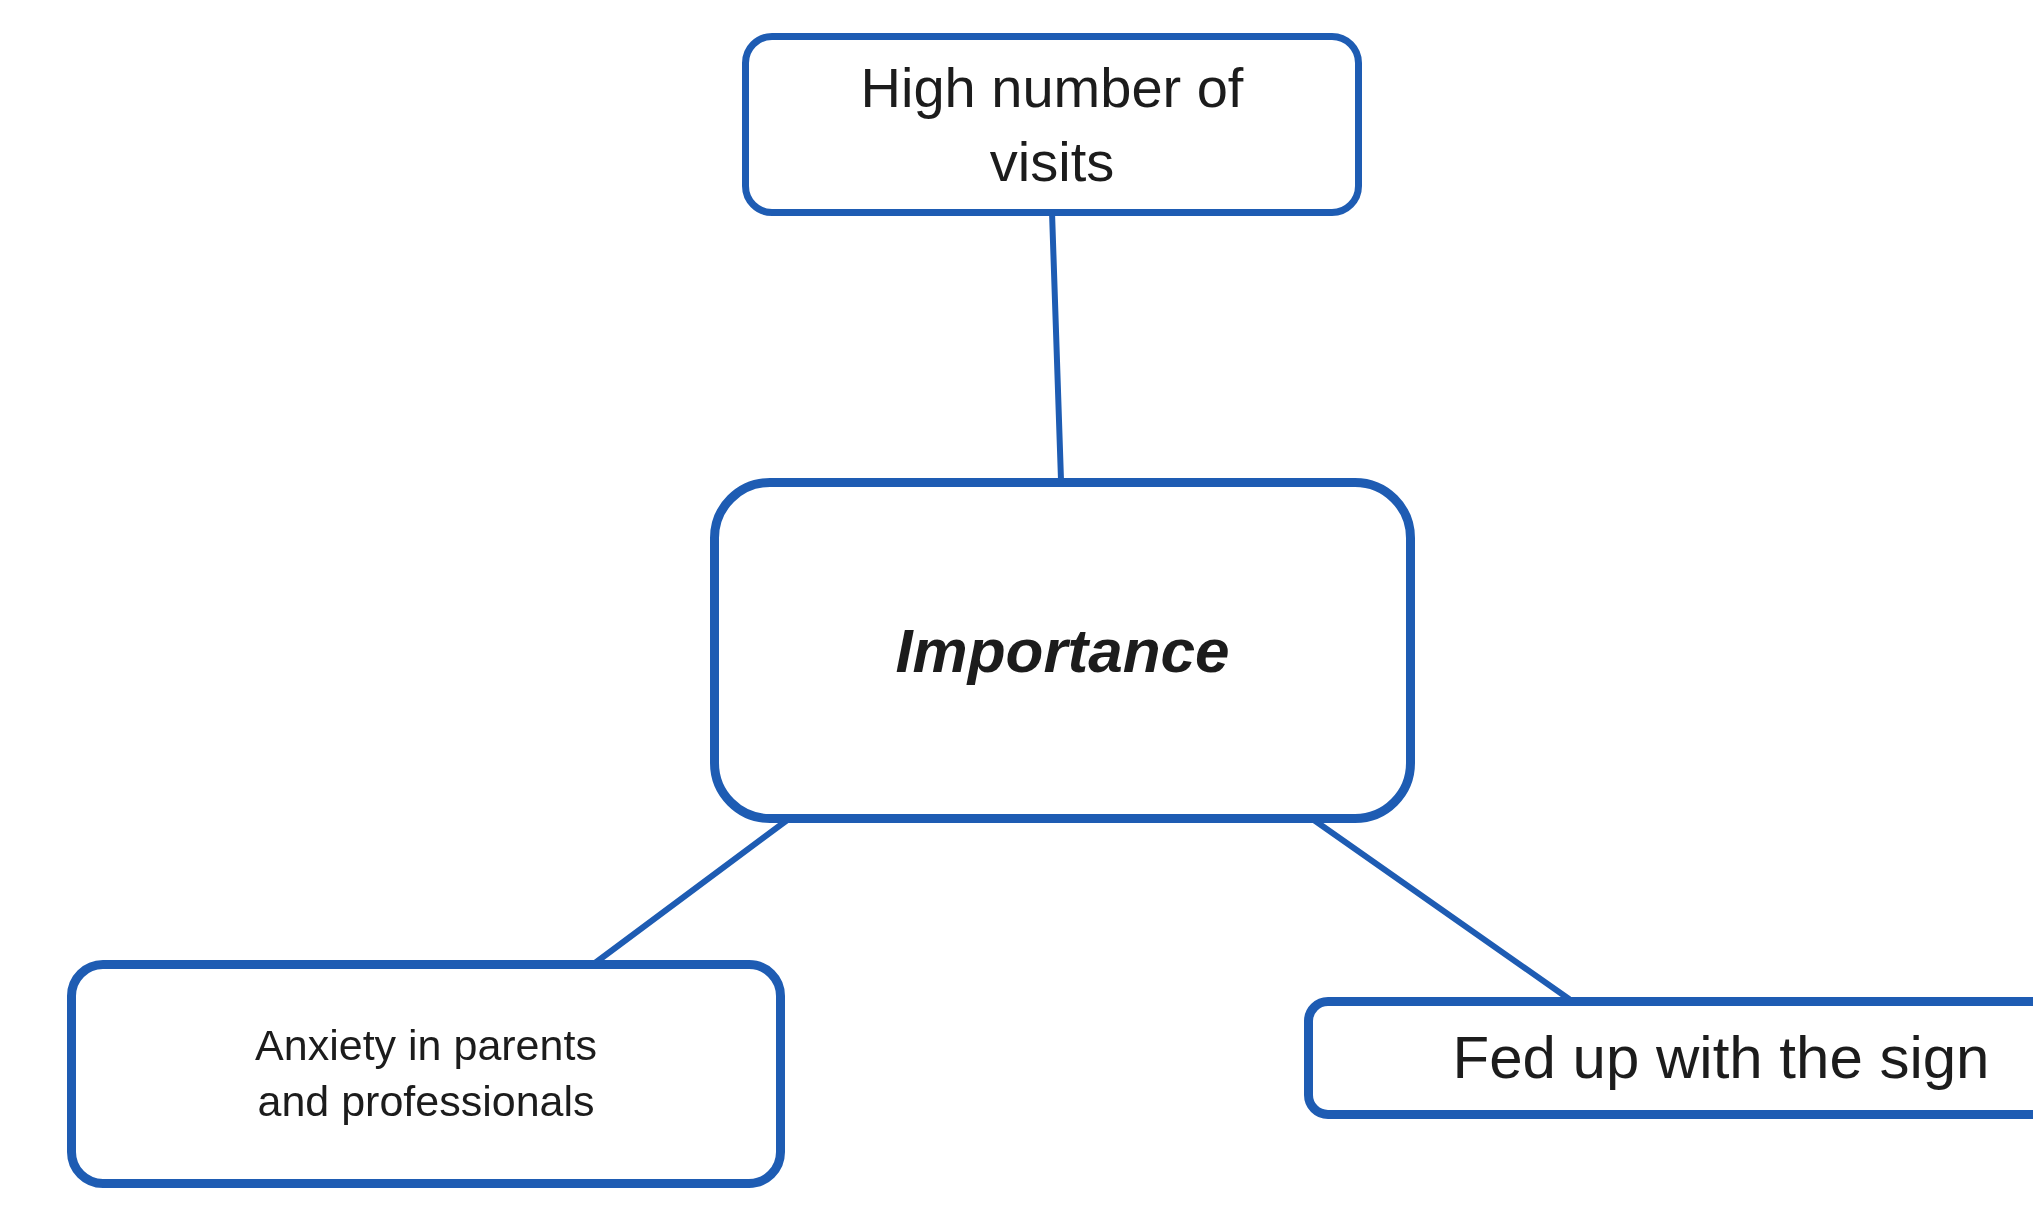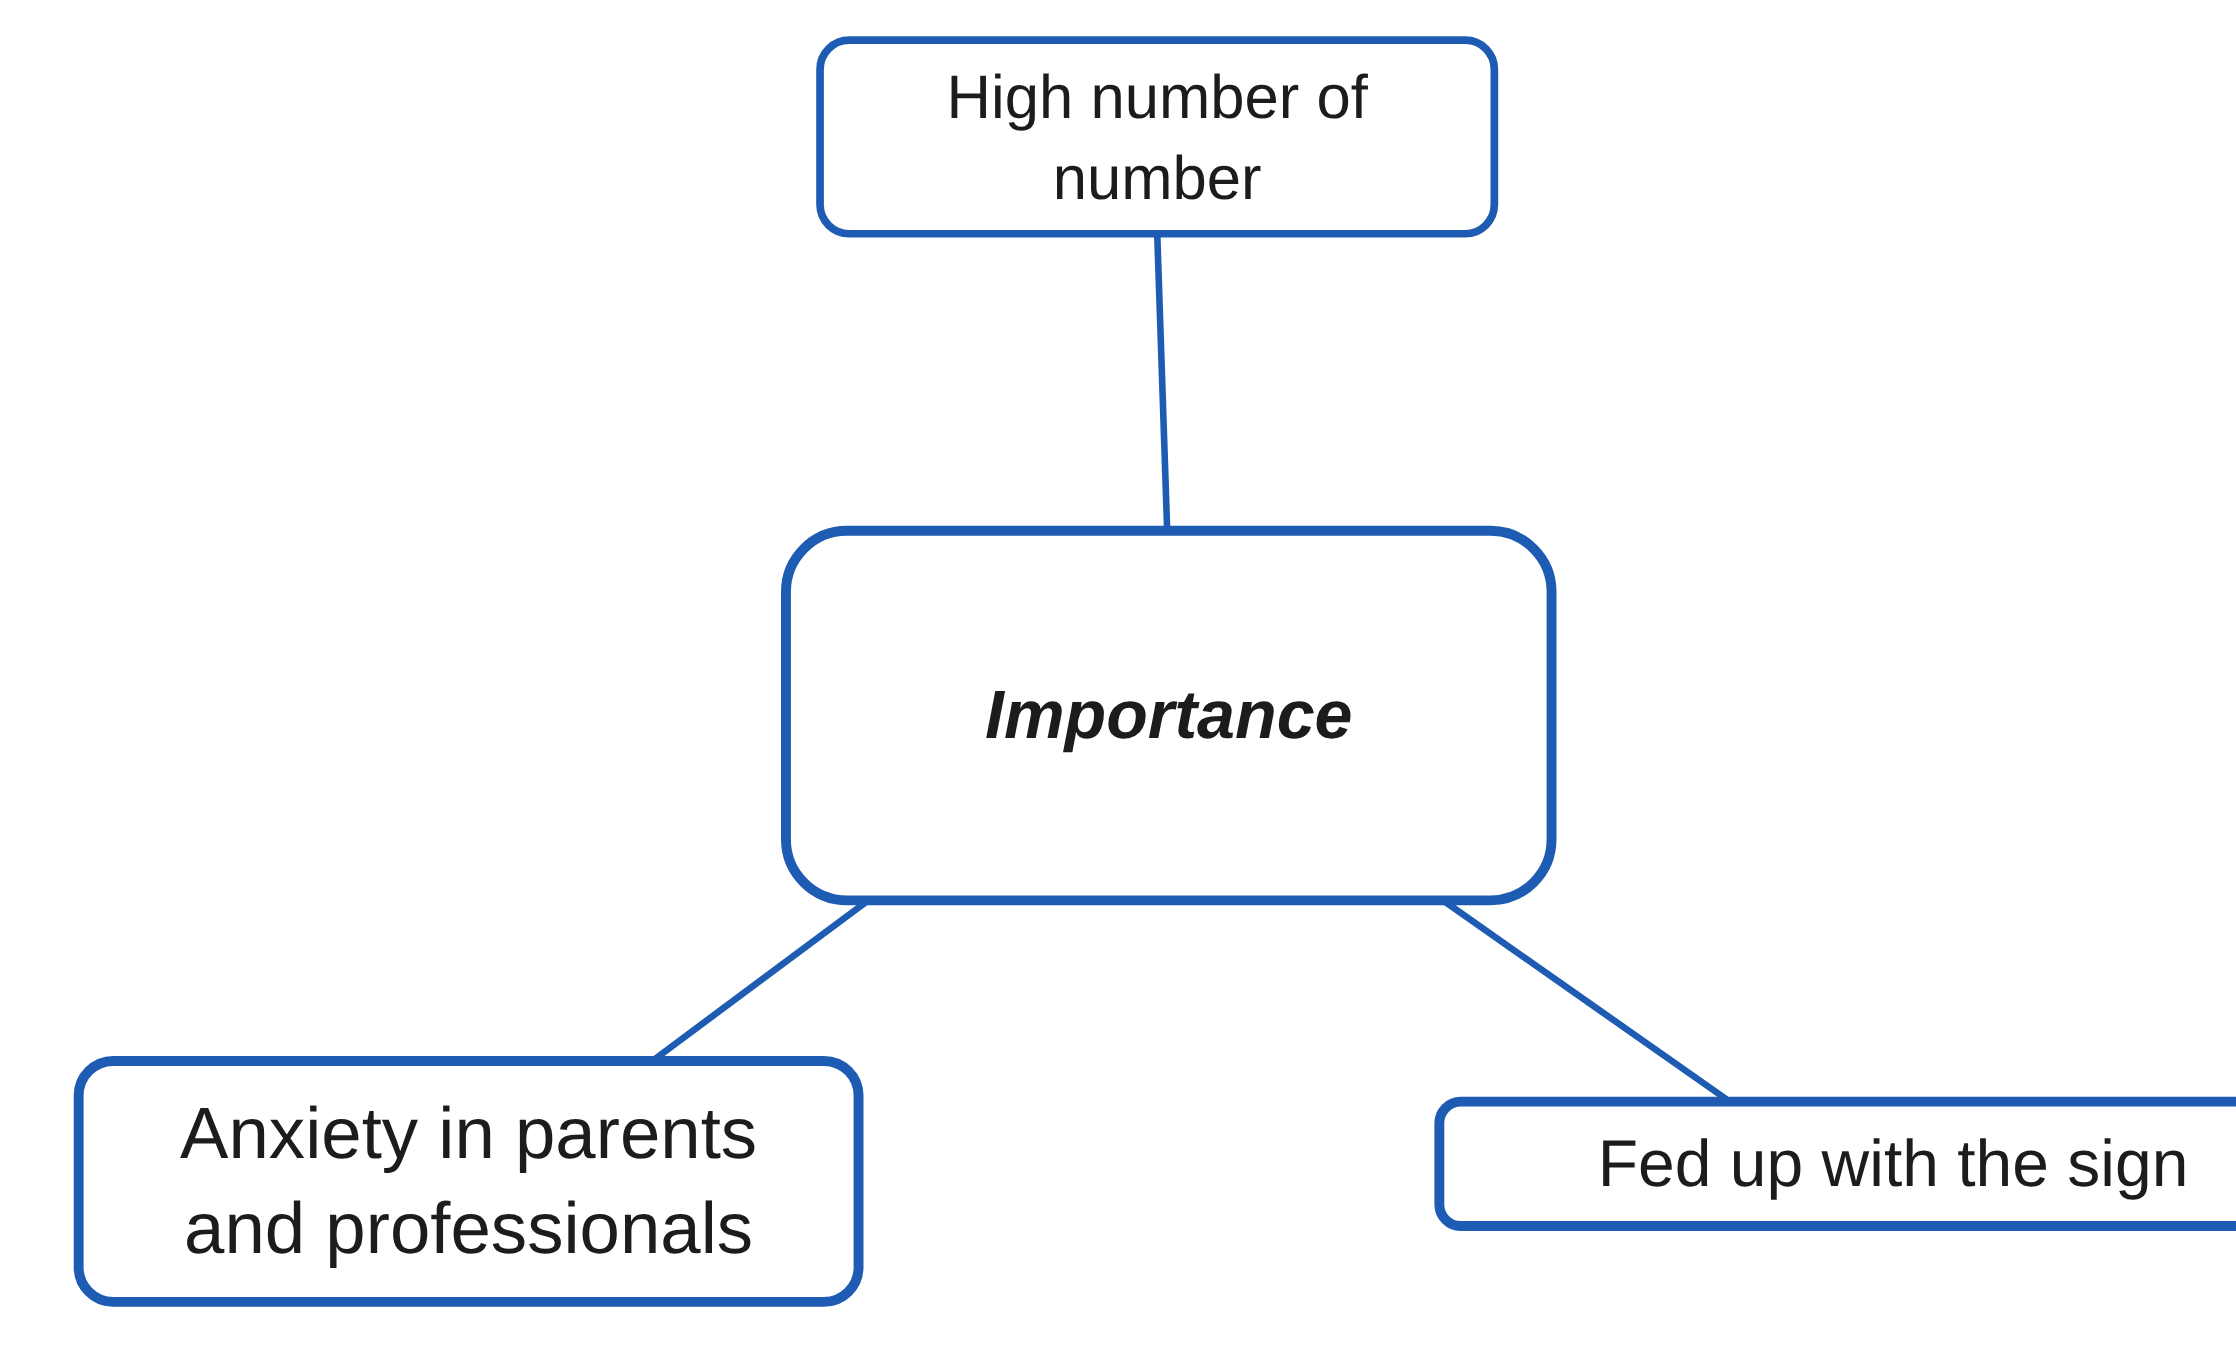--- a/index.html
+++ b/index.html
@@ -45,42 +45,42 @@
   }
   .node-center{
     left:678px;top:478px;width:705px;height:345px;
     border-width:9px;border-radius:60px;
     font-size:62px;line-height:1.38;
     font-style:italic;font-weight:700;text-align:center;
   }
   .node-bottom-left{
     left:35px;top:960px;width:718px;height:228px;
     border-width:9px;border-radius:36px;
-    font-size:66px;line-height:1.3;
+    font-size:43px;line-height:1.3;
   }
   .node-bottom-right{
     left:1272px;top:997px;width:834px;height:122px;
     border-width:9px;border-radius:24px;
     font-size:60px;line-height:1.2;
   }
 </style>
 </head>
 <body>
 
 <div class="stage">
 
   <svg class="edges" viewBox="0 0 2033 1227" xmlns="http://www.w3.org/2000/svg">
     <line x1="1020" y1="212" x2="1029" y2="480"></line>
     <line x1="758" y1="818" x2="563" y2="963"></line>
     <line x1="1279" y1="818" x2="1537" y2="999"></line>
   </svg>
 
   <div class="node node-top">
     <span>High number of</span>
-    <span>number</span>
+    <span>visits</span>
   </div>
 
   <div class="node node-center">
     <span>Importance</span>
   </div>
 
   <div class="node node-bottom-left">
     <span>Anxiety in parents</span>
     <span>and professionals</span>
   </div>

